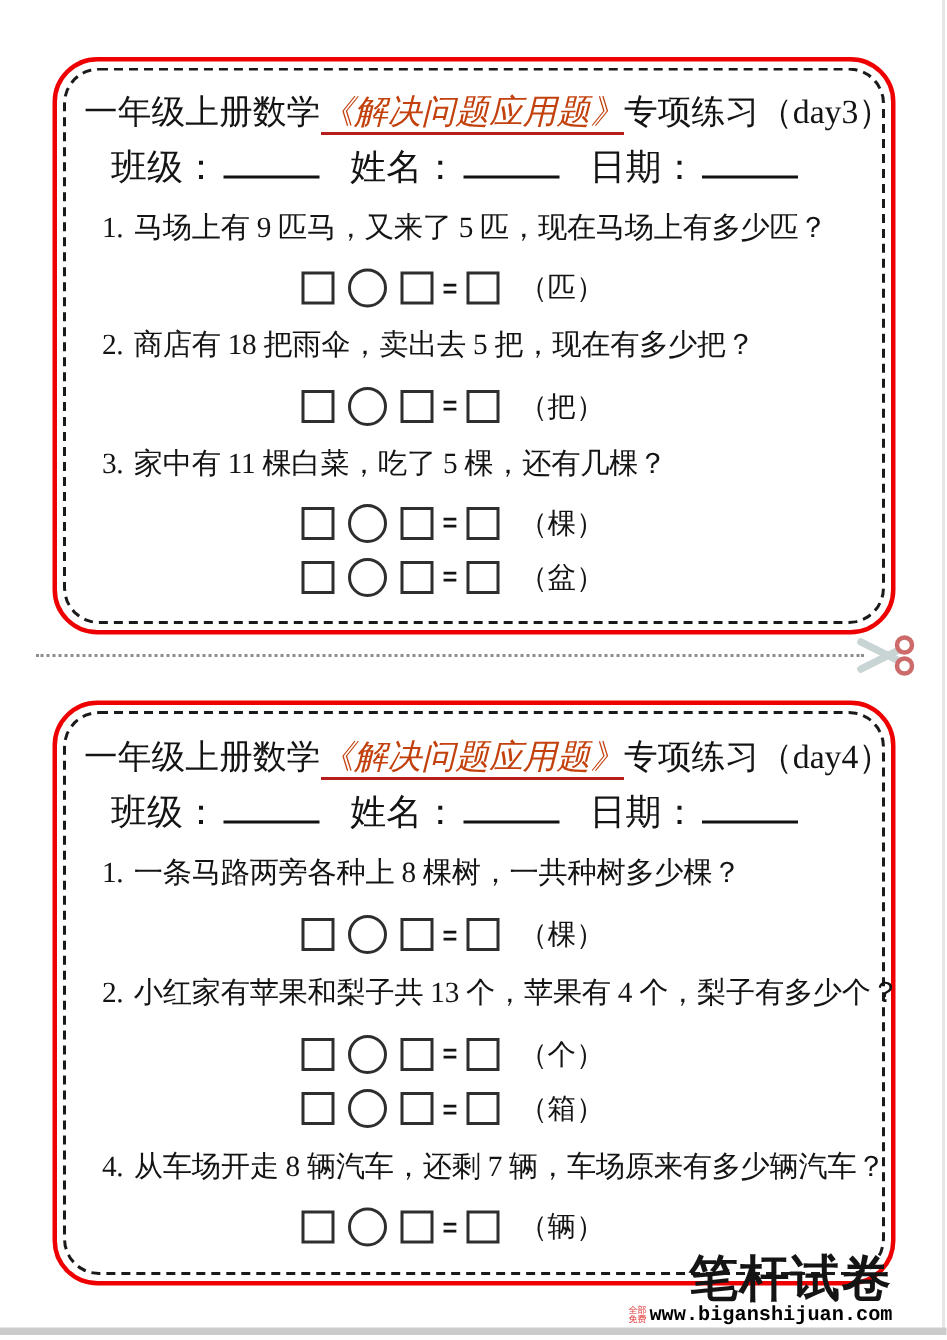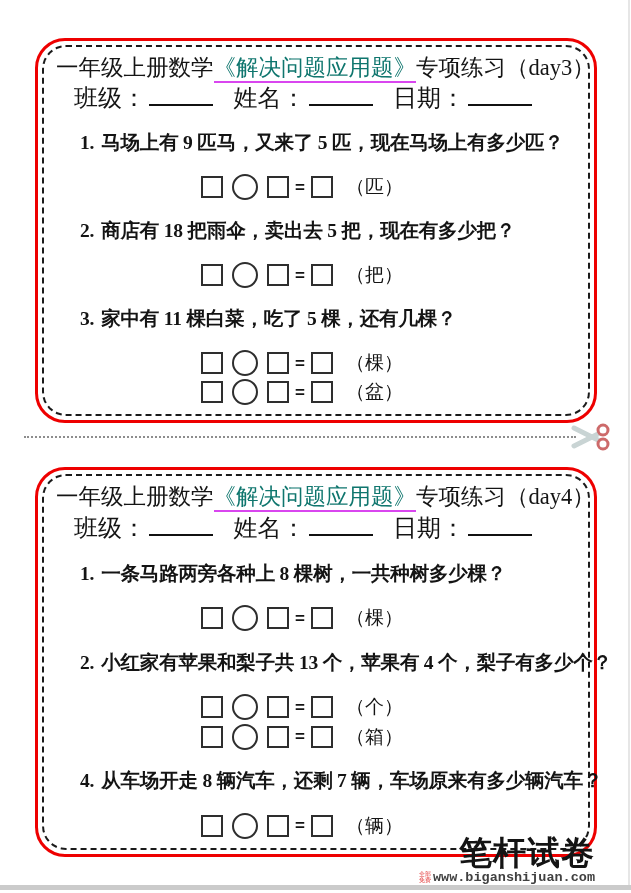--- a/index.html
+++ b/index.html
@@ -34,36 +34,37 @@
     position: absolute; inset: 4px;
     border: 2px dashed #1a1a1a; border-radius: 24px;
     display: flex; flex-direction: column; justify-content: space-evenly;
     padding: 4px 12px 6px 12px;
   }
   .title {
     margin: 0; font-size: 22.5px; font-weight: 500;
     white-space: nowrap; line-height: 1.2;
   }
   .title .hl {
-    color: #0f766e;
-    border-bottom: 2px solid #d946ef;
+    color: #c2410c;
+    border-bottom: 2px solid #b91c1c;
     padding-bottom: 1px;
+    font-style: italic;
   }
   .fields {
     display: flex; justify-content: space-between;
     font-size: 24px; padding: 0 44px 0 18px; line-height: 1.2;
   }
   .field { white-space: nowrap; }
   .blank {
     display: inline-block; width: 64px; height: 17px;
     border-bottom: 2px solid #111; margin-left: 3px;
   }
   .ptext {
-    margin: 16px; font-size: 19.5px; letter-spacing: -0.2px;
-    padding-left: 8px; white-space: nowrap; line-height: 1.25; font-weight: bold;
+    margin: 4px; font-size: 19.5px; letter-spacing: -0.2px;
+    padding-left: 8px; white-space: nowrap; line-height: 1.25;
   }
   .ptext .num { margin-right: 7px; }
   .eq-row {
     display: flex; align-items: center; justify-content: center;
     gap: 9px; transform: translateX(-14px);
   }
   .abox {
     width: 22px; height: 22px; border: 2px solid #2e2e2e;
     display: inline-block; background: #fff;
   }
@@ -93,21 +94,21 @@
     letter-spacing: 1px; text-align: right; margin-top: 40px;
   }
   .url-row { display: flex; align-items: flex-end; justify-content: flex-end; margin-top: 1px; }
   .free {
     display: inline-block; width: 14px; font-size: 6px; line-height: 6px;
     color: #e23333; text-align: center; margin-right: 1px;
     transform: translateY(-3px); font-family: "Liberation Sans", sans-serif;
   }
   .url {
     font-family: "Liberation Mono", "DejaVu Sans Mono", monospace;
-    font-size: 13.5px; font-weight: bold; line-height: 1.1; color: #404040;
+    font-size: 13.5px; font-weight: bold; line-height: 1.1; color: #000000;
   }
 </style>
 </head>
 <body>
 
 <section class="card card1">
   <div class="card-inner">
     <h1 class="title"><span>一年级上册数学</span><span class="hl">《解决问题应用题》</span><span>专项练习（day3）</span></h1>
 
     <div class="fields">

